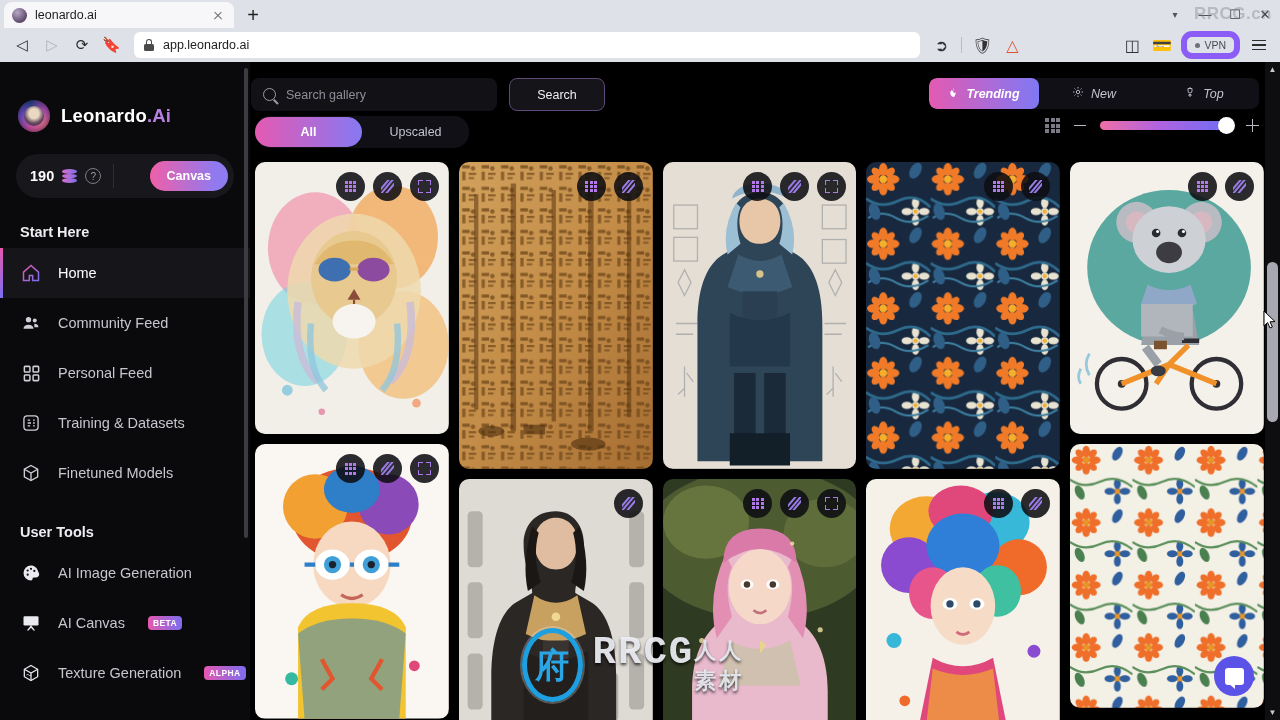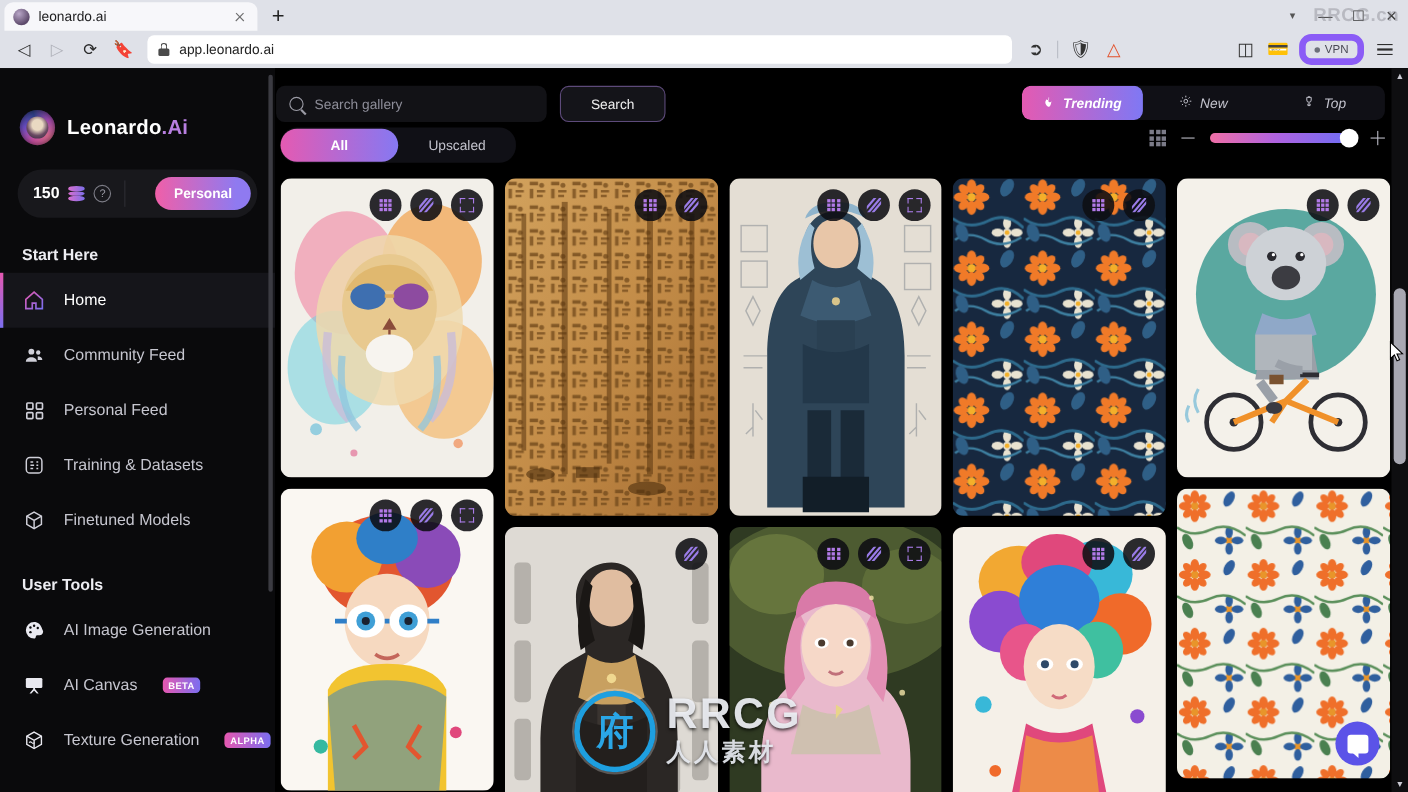--- a/index.html
+++ b/index.html
@@ -210,21 +210,21 @@
   .wm-center {
     position:absolute; left: 272px; top: 560px; width: 230px; height: 86px;
     display:flex; align-items:center; gap: 10px; pointer-events:none; z-index: 9;
   }
   .wm-ring { width: 74px; height:74px; border-radius:50%; border: 5px solid #1e9fe0;
     display:flex; align-items:center; justify-content:center; position:relative;
     box-shadow: 0 0 0 2px rgba(255,255,255,.25); }
   .wm-ring::after { content:""; position:absolute; right:-4px; top:10px; width:16px; height:22px;
     background:#000; opacity:.0; }
   .wm-glyph { font-size: 34px; color:#2aa6e6; font-weight:700; line-height:1; }
-  .wm-txt { display:flex; flex-direction:column; }
+  .wm-txt { display:flex; flex-direction:row;font-family:Liberation Mono, monospace; }
   .wm-rrcg { font-size: 39px; font-weight: 800; color: rgba(238,240,245,.93); letter-spacing: 2px;
     line-height: 0.95; text-shadow: 0 2px 3px rgba(0,0,0,.7); }
   .wm-cn { font-size: 22px; font-weight: 700; color: rgba(232,236,242,.92); letter-spacing: 3px;
     text-shadow: 0 2px 3px rgba(0,0,0,.7); margin-top: 1px; }
 
   
   .intercom {
     position:absolute; right: 26px; bottom: 24px; width: 40px; height: 40px; border-radius:50%;
     background:#5b53e8; display:flex; align-items:center; justify-content:center; z-index: 12;
   }
@@ -302,29 +302,29 @@
     <div class="sidebar">
 
       <div class="sb-logo">
         <span class="sb-logo-mark"></span>
         <span class="sb-logo-text">
           <span>Leonardo</span><span class="ai">.Ai</span>
         </span>
       </div>
 
       <div class="credits">
-        <span class="credits-num">150</span>
+        <span class="credits-num">190</span>
         <span class="coin">
             <i></i>
             <i></i>
             <i></i>
           </span>
         <span class="qmark">?</span>
         <span class="cdiv"></span>
-        <span class="upgrade">Personal</span>
+        <span class="upgrade">Canvas</span>
       </div>
 
       <div class="sb-section">Start Here</div>
 
       <div class="sb-item active">
         <span class="sb-ico">
           <svg width="20" height="20" viewBox="0 0 24 24" fill="none">
             <defs>
                 <linearGradient id="hg" x1="0" y1="0" x2="1" y2="1">
               <stop offset="0" stop-color="#e558b0"></stop>

